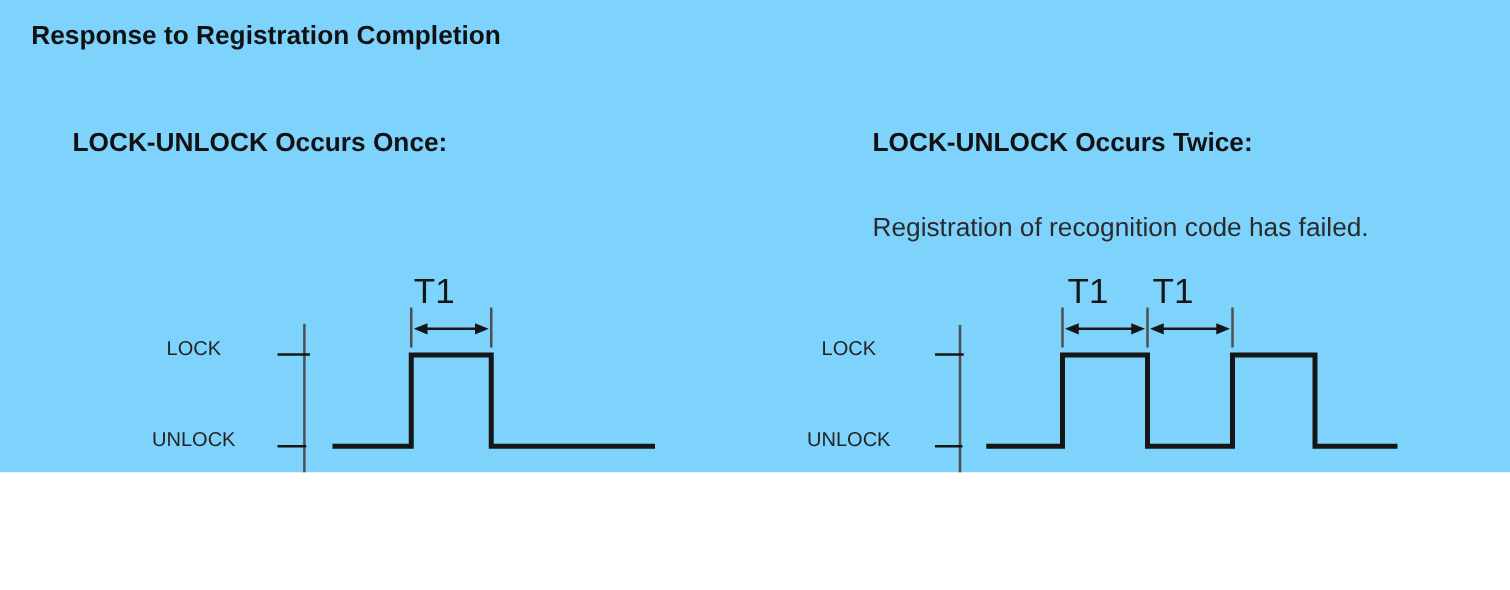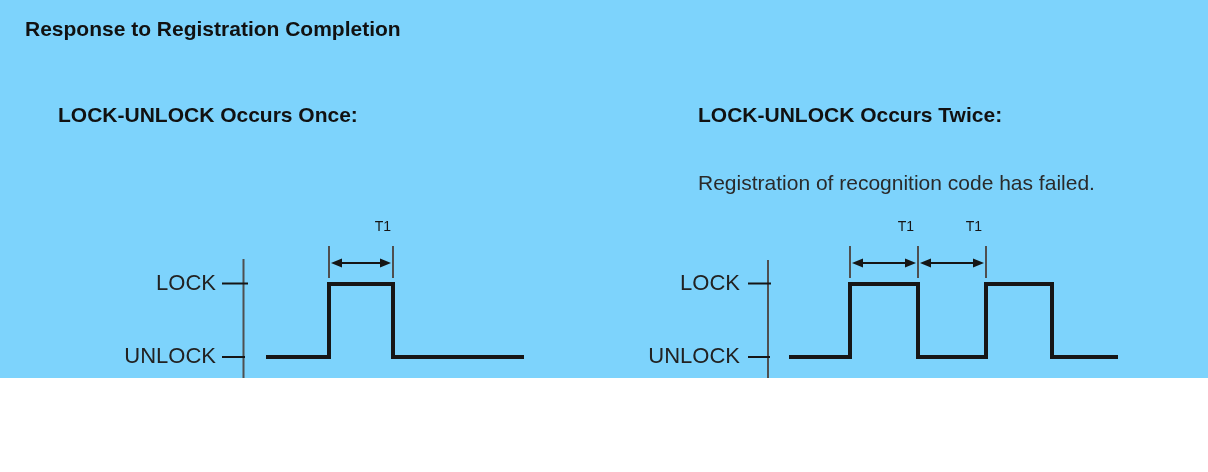--- a/index.html
+++ b/index.html
@@ -13,26 +13,26 @@
   }
   #diagram-svg{position:absolute;left:0;top:0;}
   .t{position:absolute;line-height:1;white-space:nowrap;color:#1c1c1c;}
   .title{left:25px;top:18px;font-size:21px;font-weight:bold;color:#111;}
   .heading{top:104px;font-size:21px;font-weight:bold;color:#111;text-align:right;}
   .h-left{left:58px;}
   .h-right{left:698px;}
   .body-text{font-size:21px;color:#2a2a2a;}
   .d-left{left:58px;top:158px;}
   .d-right{left:698px;top:161px;margin-top:11px;}
-  .axis-label{font-size:22px;text-align:right;width:122px;color:#222;}
+  .axis-label{font-size:16px;text-align:center;width:122px;color:#222;}
   .lock-left{left:94px;top:272px;}
   .unlock-left{left:94px;top:345px;}
   .lock-right{left:618px;top:272px;}
   .unlock-right{left:618px;top:345px;}
-  .t1{top:219px;font-size:14px;width:60px;text-align:right;color:#161616;}
+  .t1{top:219px;font-size:28px;width:60px;text-align:left;color:#161616;}
   .t1-left{left:331px;}
   .t1-r1{left:854px;}
   .t1-r2{left:922px;}
   .note{left:935px;top:394px;font-size:21px;color:#1c1c1c;}
   .page-char{left:8px;top:445px;font-size:18px;color:#333;}
 </style>
 </head>
 <body>
 
 <div class="page">

